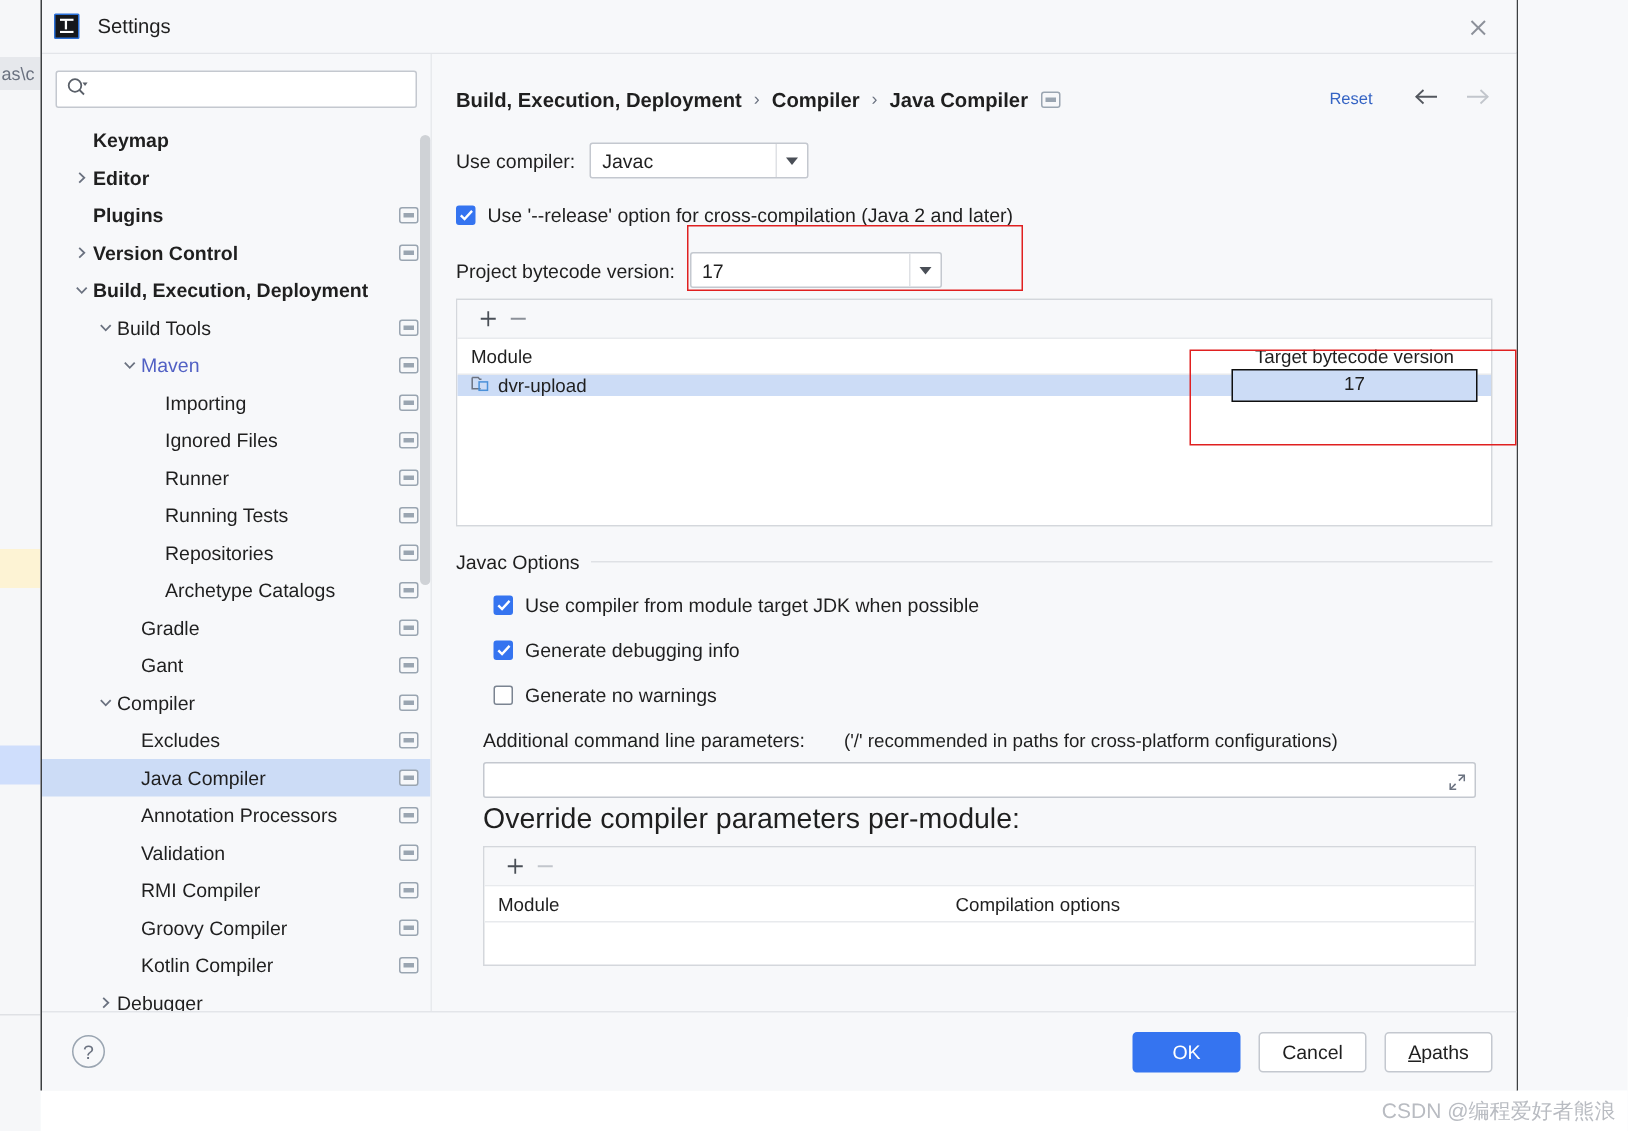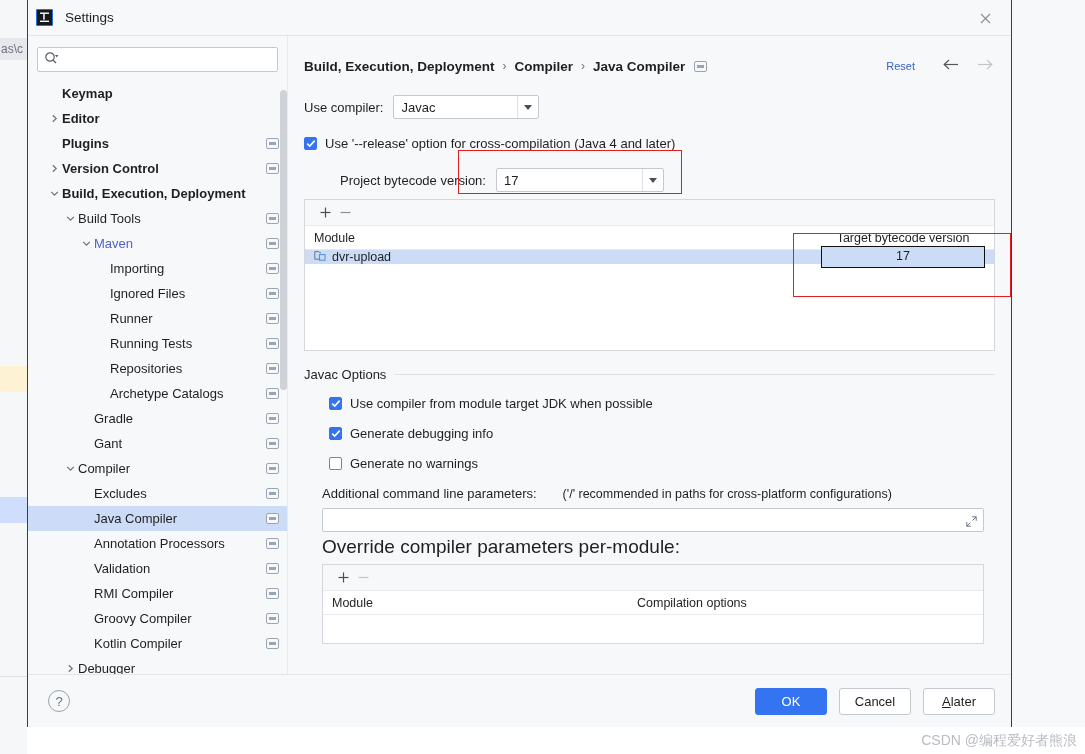--- a/index.html
+++ b/index.html
@@ -253,21 +253,21 @@
     background: #ffffff;
     display: flex; align-items: center; justify-content: center;
   }
   .cb.checked {
     background: #3574f0;
     border-color: #3574f0;
   }
   .cb-label { font-size: 13px; margin-left: 8px; }
 
   #release-row { margin-top: 14px; height: 20px; }
-  #project-bc-row { margin-top: 14px; height: 26px; margin-left: 36px; }
+  #project-bc-row { margin-top: 14px; height: 26px; }
   #per-module-label { margin-top: 15px; font-size: 13px; }
 
   
   #mod-table {
     margin-top: 6px;
     height: 152px;
     border: 1px solid #d4d7dc;
     background: #ffffff;
     display: flex; flex-direction: column;
   }
@@ -663,21 +663,21 @@
             </span>
         </div>
       </div>
 
       <div id="release-row" class="row">
         <span class="cb checked">
           <svg width="10" height="9" viewBox="0 0 10 9">
               <polyline points="1.2,4.6 3.7,7 8.7,1.6" fill="none" stroke="#ffffff" stroke-width="1.6"></polyline>
             </svg>
         </span>
-        <span class="cb-label">Use '--release' option for cross-compilation (Java 4 and later)</span>
+        <span class="cb-label">Use '--release' option for cross-compilation (Java 2 and later)</span>
       </div>
 
       <div id="project-bc-row" class="row">
         <span class="field-label">Project bytecode version:</span>
         <div class="combo" style="width:168px; margin-left:10px;">
           <span class="val">17</span>
           <span class="arrowbox">
               <span class="tri-down"></span>
             </span>
         </div>
@@ -789,21 +789,21 @@
     </div>
   </div>
 
   <div id="footer">
     <div id="help-btn">?</div>
     <div id="footer-spacer"></div>
     <div class="btn primary">OK</div>
     <div class="btn">Cancel</div>
     <div class="btn">
         <span class="mnem">A</span>
-        <span>later</span>
+        <span>paths</span>
       </div>
   </div>
 </div>
 
 <div class="annot" style="left:458px; top:150px; width:224px; height:44px;"></div>
 <div class="annot" style="left:793px; top:233px; width:218px; height:64px;"></div>
 
 <div id="watermark">CSDN @编程爱好者熊浪</div>
 
 </body></html>

